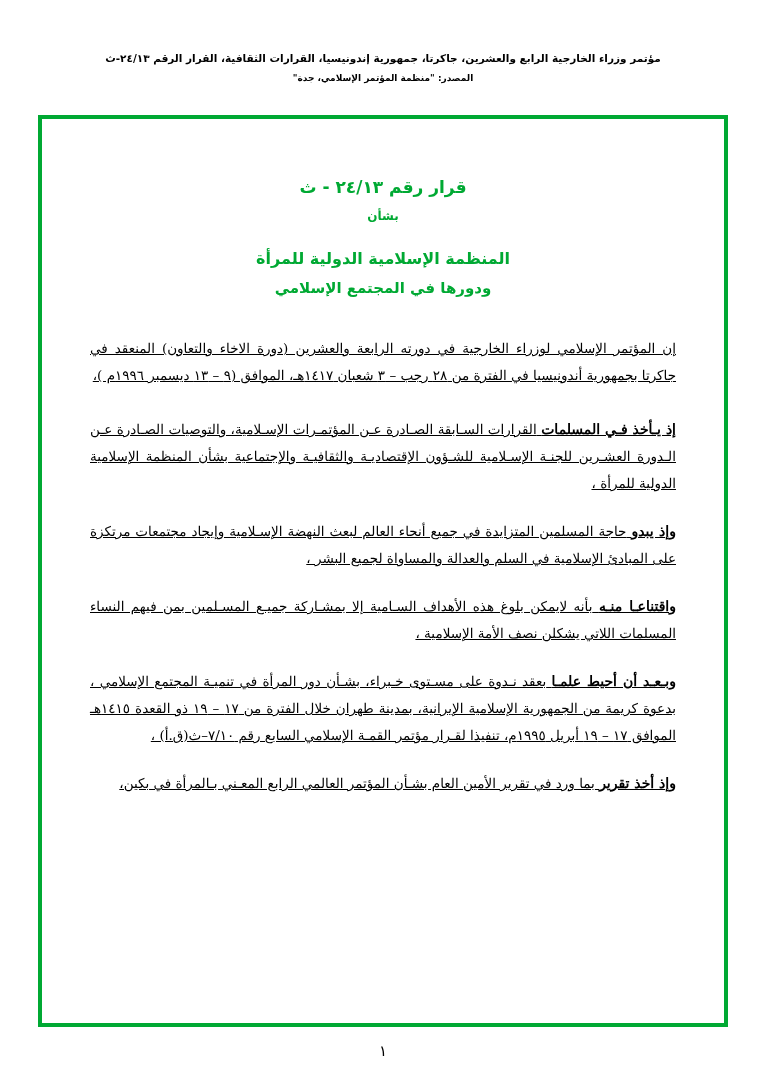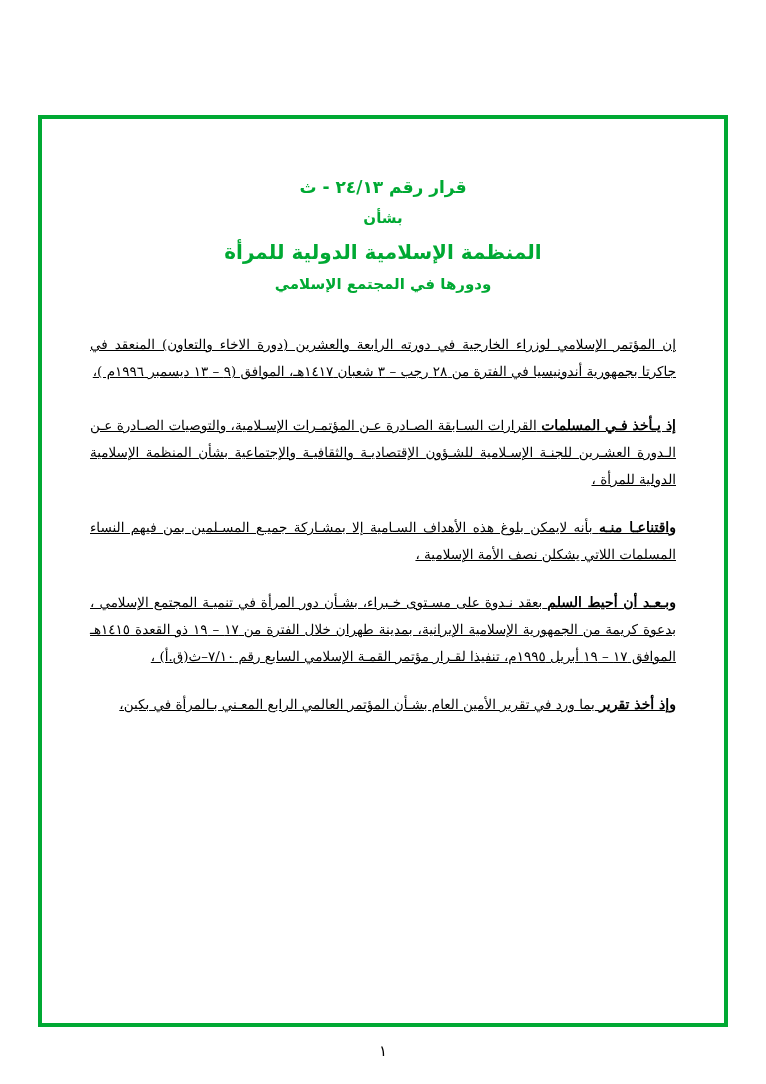--- a/index.html
+++ b/index.html
@@ -70,28 +70,28 @@
     text-align: center;
     color: #00a933;
     margin-top: 18px;
   }
   .title-block .t-num {
     font-size: 17px;
     font-weight: bold;
     letter-spacing: 0.5px;
   }
   .title-block .t-about {
-    font-size: 15px;
+    font-size: 12px;
     font-weight: bold;
     margin-top: 12px;
   }
   .title-block .t-main1 {
-    font-size: 20px;
+    font-size: 16px;
     font-weight: bold;
-    margin-top: 13px;
+    margin-top: 26px;
   }
   .title-block .t-main2 {
     font-size: 15px;
     font-weight: bold;
     margin-top: 11px;
     text-align: center;
   }
   
   .body-text {
     margin-top: 38px;
@@ -125,48 +125,56 @@
     font-family: "DejaVu Serif", "Liberation Serif", serif;
     font-size: 15px;
     color: #000;
   }
 </style>
 </head>
 <body>
 
 <div class="page">
 
+  <div class="doc-header">
+    <div class="line1">مؤتمر وزراء الخارجية الرابع والعشرين، جاكرتا، جمهورية إندونيسيا، القرارات الثقافية، القرار الرقم ٢٤/١٣-ث</div>
+    <div class="line2">المصدر: "منظمة المؤتمر الإسلامي، جدة"</div>
+  </div>
 
   <div class="frame">
     <div class="frame-inner">
 
       <div class="title-block">
         <div class="t-num">قرار رقم ٢٤/١٣ - ث</div>
         <div class="t-about">بشأن</div>
         <div class="t-main1">المنظمة الإسلامية الدولية للمرأة</div>
         <div class="t-main2">ودورها في المجتمع الإسلامي</div>
       </div>
 
       <div class="body-text">
 
         <div class="para intro">إن المؤتمر الإسلامي لوزراء الخارجية في دورته الرابعة والعشرين  (دورة الاخاء والتعاون) المنعقد في جاكرتا بجمهورية أندونيسيا في الفترة من ٢٨ رجب  –  ٣  شعبان ١٤١٧هـ، الموافق (٩ – ١٣ ديسمبر ١٩٩٦م )،</div>
 
         <div class="para">
           <span class="lead">إذ يـأخذ فـي المسلمات</span>
           <span>القرارات السـابقة الصـادرة عـن المؤتمـرات الإسـلامية، والتوصيات الصـادرة عـن الـدورة العشـرين للجنـة الإسـلامية للشـؤون الإقتصاديـة والثقافيـة والإجتماعية بشأن المنظمة الإسلامية الدولية للمرأة ،</span>
         </div>
 
+        <div class="para">
+          <span class="lead">وإذ يبدو</span>
+          <span>حاجة المسلمين المتزايدة في جميع أنحاء العالم لبعث النهضة الإسـلامية وإيجاد مجتمعات مرتكزة على المبادئ الإسلامية في السلم والعدالة والمساواة لجميع البشر ،</span>
+        </div>
 
         <div class="para">
           <span class="lead">واقتناعـا منـه</span>
           <span>بأنه لايمكن بلوغ هذه الأهداف السـامية إلا بمشـاركة جميـع المسـلمين بمن فيهم النساء المسلمات اللاتي يشكلن نصف الأمة الإسلامية ،</span>
         </div>
 
         <div class="para">
-          <span class="lead">وبـعـد أن أحيط السلم</span>
+          <span class="lead">وبـعـد أن أحيط علمـا</span>
           <span>بعقد نـدوة على مسـتوى خـبراء، بشـأن دور المرأة في تنميـة المجتمع الإسلامي ، بدعوة كريمة من الجمهورية الإسلامية الإيرانية، بمدينة طهران خلال الفترة من ١٧ – ١٩ ذو القعدة ١٤١٥هـ الموافق ١٧ – ١٩ أبريل ١٩٩٥م، تنفيذا لقـرار مؤتمر القمـة الإسلامي السابع رقم ٧/١٠–ث(ق.أ) ،</span>
         </div>
 
         <div class="para">
           <span class="lead">وإذ أخذ تقرير</span>
           <span>بما ورد في تقرير الأمين العام بشـأن المؤتمر العالمي الرابع المعـني بـالمرأة في بكين،</span>
         </div>
 
       </div>
     </div>

